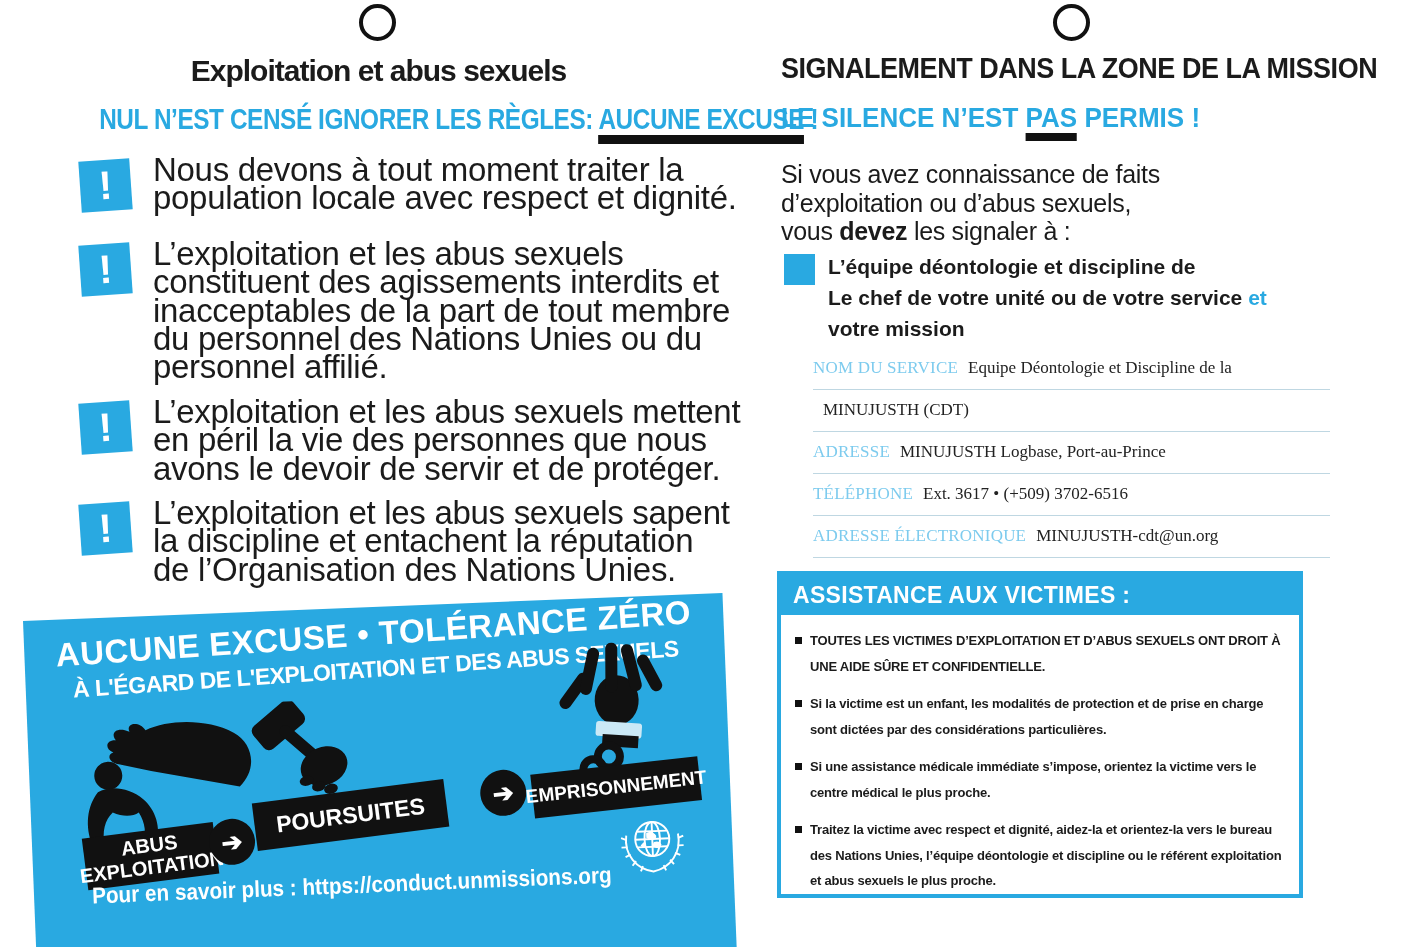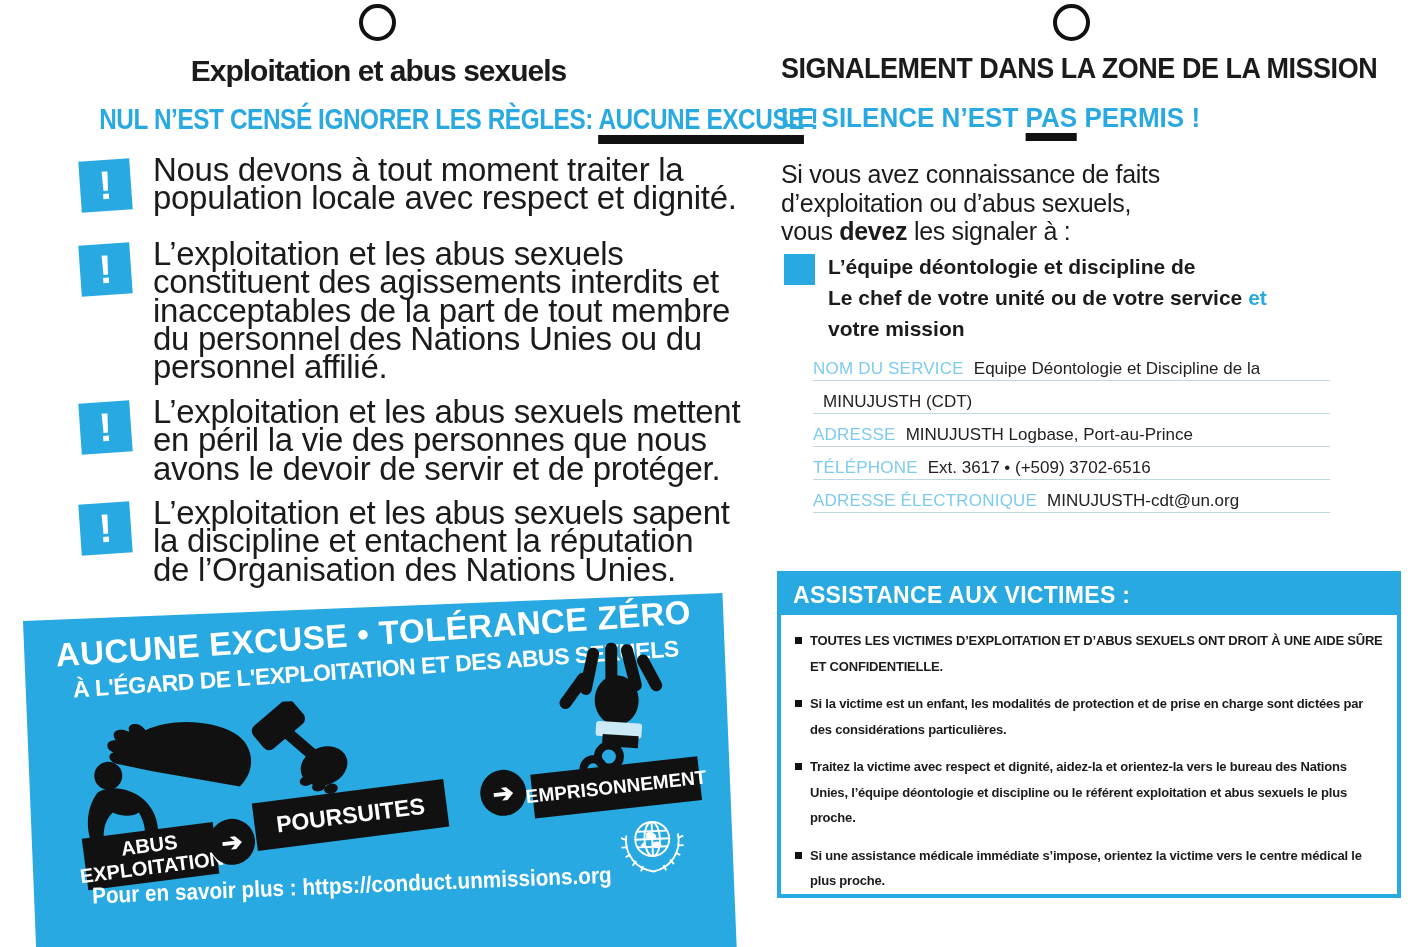--- a/index.html
+++ b/index.html
@@ -56,26 +56,26 @@
            letter-spacing:-0.5px;transform:scaleX(0.93);transform-origin:0 50%;white-space:nowrap;}
   .r-tagline{position:absolute;left:765px;top:102px;font-size:28px;font-weight:800;color:#29a9e1;
              transform:scaleX(0.93);transform-origin:0 50%;white-space:nowrap;}
   .r-tagline .u-black{border-bottom:8px solid #111;}
   .r-intro{position:absolute;left:765px;top:160px;font-size:25px;line-height:28.5px;
            letter-spacing:-0.3px;}
   .r-square{position:absolute;left:768px;top:254px;width:31px;height:31px;background:#29a9e1;}
   .r-report{position:absolute;left:812px;top:251px;font-size:21px;font-weight:bold;line-height:31px;}
   .accent{color:#29a9e1;}
   .form{position:absolute;left:797px;top:357px;width:517px;}
-  .frow{display:flex;align-items:flex-end;gap:10px;border-bottom:1.5px solid #bfd7e2;
-        margin-bottom:9px;padding-bottom:1px;min-height:22px;}
+  .frow{display:flex;align-items:center;gap:10px;border-bottom:1.5px solid #bfd7e2;
+        margin-bottom:9px;padding-bottom:10px;min-height:22px;font-family:Liberation Serif, serif;}
   .flabel{color:#7dcbee;font-size:17px;letter-spacing:0.2px;white-space:nowrap;}
   .fvalue{font-size:17px;color:#222;white-space:nowrap;}
 
-  .vbox{position:absolute;left:761px;top:571px;width:624px;height:327px;background:#fff;
+  .vbox{position:absolute;left:761px;top:571px;width:526px;height:327px;background:#fff;
         border:4px solid #29a9e1;box-sizing:border-box;}
   .vheader{background:#29a9e1;color:#fff;font-size:23px;font-weight:800;letter-spacing:0.3px;
            height:40px;display:flex;align-items:center;padding-left:12px;}
   .vbody{padding:13px 12px 0 12px;}
   .vrow{display:flex;margin-bottom:12px;}
   .vmark{flex:0 0 auto;width:7px;height:7px;background:#111;margin:9px 8px 0 2px;}
   .vtext{font-size:13px;font-weight:bold;line-height:25.5px;letter-spacing:-0.2px;}
 </style>
 </head>
 <body>
@@ -243,22 +243,22 @@
       <div class="vrow">
         <span class="vmark"></span>
         <div class="vtext">TOUTES LES VICTIMES D’EXPLOITATION ET D’ABUS SEXUELS ONT DROIT À UNE AIDE SÛRE ET CONFIDENTIELLE.</div>
       </div>
       <div class="vrow">
         <span class="vmark"></span>
         <div class="vtext">Si la victime est un enfant, les modalités de protection et de prise en charge sont dictées par des considérations particulières.</div>
       </div>
       <div class="vrow">
         <span class="vmark"></span>
+        <div class="vtext">Si une assistance médicale immédiate s’impose, orientez la victime vers le centre médical le plus proche.</div>
+      </div>
+      <div class="vrow">
+        <span class="vmark"></span>
         <div class="vtext">Traitez la victime avec respect et dignité, aidez-la et orientez-la vers le bureau des Nations Unies, l’équipe déontologie et discipline ou le référent exploitation et abus sexuels le plus proche.</div>
       </div>
-      <div class="vrow">
-        <span class="vmark"></span>
-        <div class="vtext">Si une assistance médicale immédiate s’impose, orientez la victime vers le centre médical le plus proche.</div>
-      </div>
     </div>
   </div>
 
 </div>
 
 </body></html>

